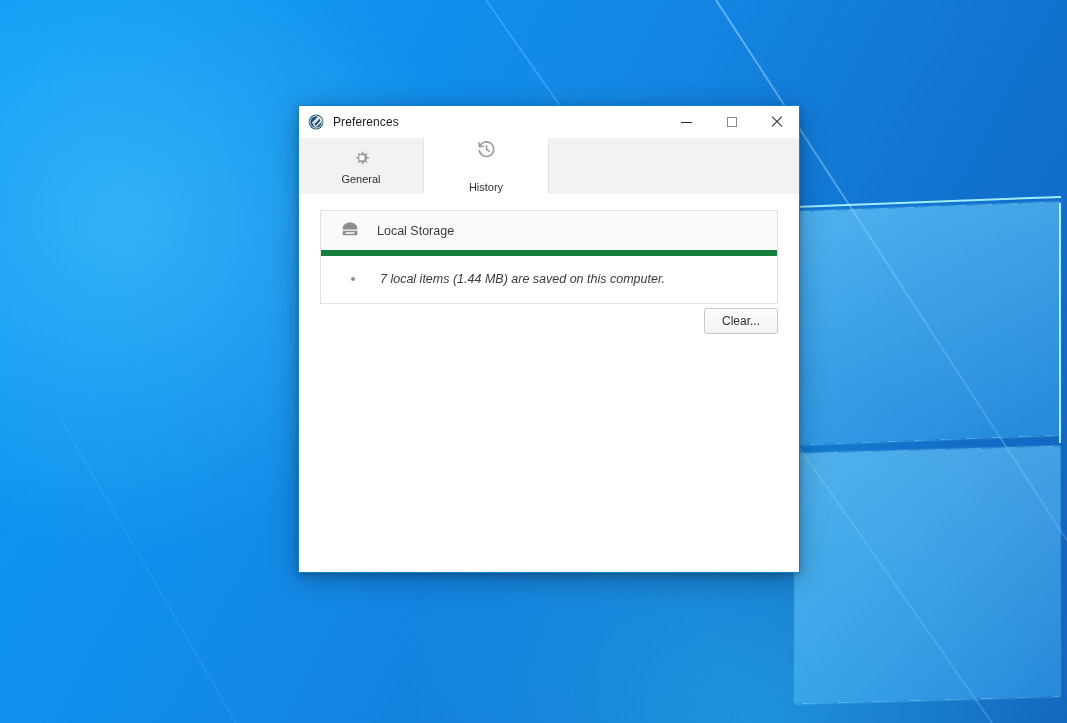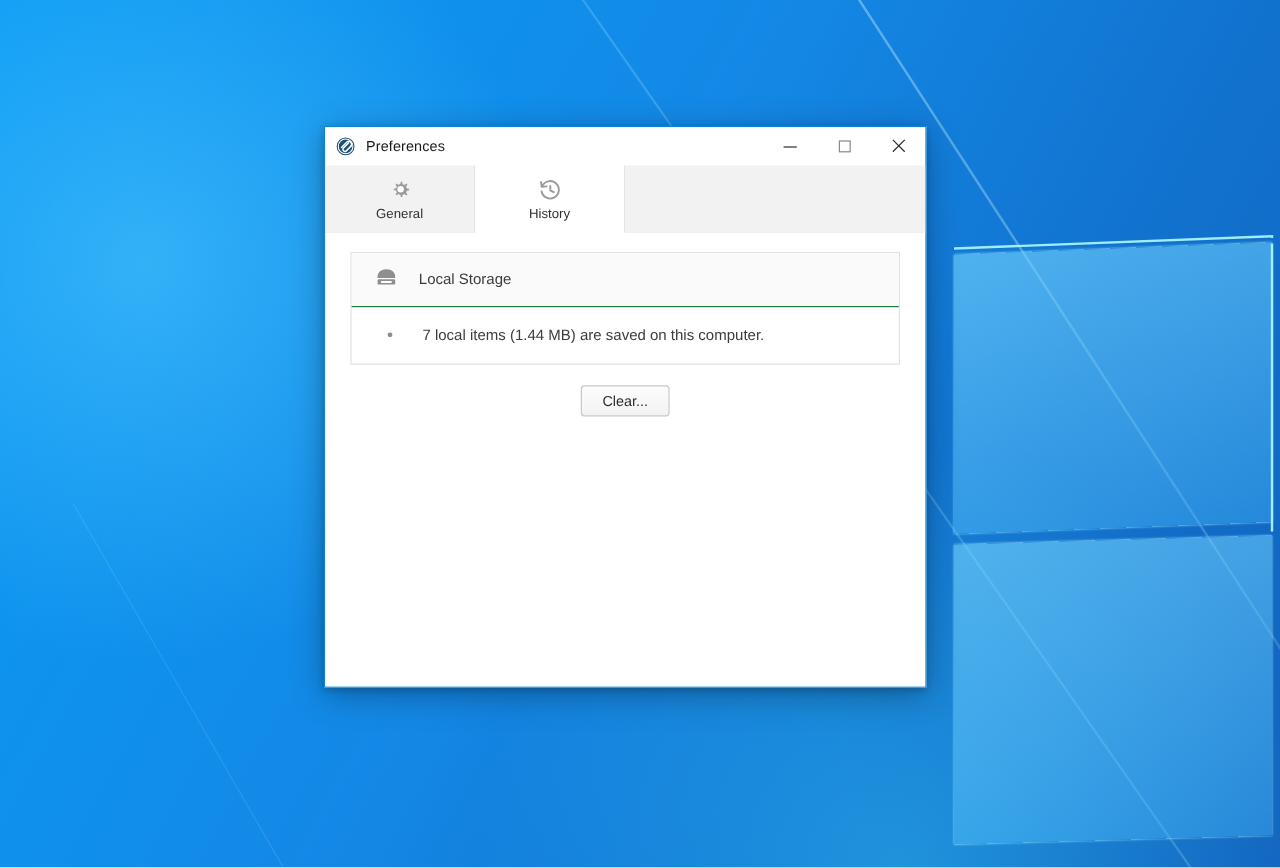--- a/index.html
+++ b/index.html
@@ -42,21 +42,21 @@
   #pane-tl { left:0px;   top:12px;  width:265px; height:233px; transform: skewY(-2.2deg); }
   #pane-bl { left:0px;   top:255px; width:265px; height:250px; transform: skewY(-1.6deg); }
   .pane-edge {
     position:absolute; background: rgba(175,250,255,0.9);
   }
   #edge-top { left:0px; top:6px; width:266px; height:2px; transform: skewY(-2.2deg); }
   #edge-right { left:264px; top:8px; width:2px; height:240px; }
 
   
   #window {
-    position: absolute; left: 270px; top: 105px; width: 502px; height: 468px;
+    position: absolute; left: 298px; top: 105px; width: 502px; height: 468px;
     background: #ffffff;
     border: 1px solid #0a84d8;
     box-shadow: 0 6px 26px rgba(0,0,0,0.30), 0 2px 6px rgba(0,0,0,0.20);
     display: flex; flex-direction: column;
   }
 
   
   #titlebar {
     height: 32px; background: #ffffff; display: flex; align-items: center;
     flex: 0 0 32px; position: relative;
@@ -84,43 +84,43 @@
   #tabstrip {
     display: flex; height: 56px; flex: 0 0 56px;
     background: #f2f2f2; border-bottom: 1px solid #e3e3e3;
   }
   .tab {
     width: 125px; height: 56px; display: flex; flex-direction: column;
     align-items: center; justify-content: center;
     border-right: 1px solid #e4e4e4; cursor: default; position: relative;
     background: #f2f2f2;
   }
-  .tab.active { background: #ffffff; border-bottom: 1px solid #ffffff; margin-bottom: -1px; }
+  .tab.active { background: #ffffff; border-bottom: 1px solid #ffffff; margin-bottom: -1px; justify-content: space-between; }
   .tab-icon { height: 22px; display:flex; align-items:flex-end; justify-content:center; }
   .tab-label { font-size: 11px; color: #303030; margin-top: 4px; }
   #tab-filler { flex: 1; background: #f2f2f2; border-right: none; }
 
   
   #content { flex: 1; background: #ffffff; padding: 16px 21px 0 21px; }
 
   .panel { border: 1px solid #e2e2e2; background: #ffffff; }
   .panel-header {
-    height: 45px; background: #fafafa; border-bottom: 1px solid #15803d;
+    height: 45px; background: #fafafa; border-bottom: 6px solid #15803d;
     display: flex; align-items: center; padding-left: 19px;
   }
   .panel-header-label { font-size: 12.5px; color: #3c3c3c; margin-left: 17px; }
   .panel-body { padding: 15px 19px 16px 19px; }
-  .bullet-row { display: flex; align-items: flex-start; }
+  .bullet-row { display: flex; align-items: flex-start; font-style: italic; }
   .bullet-dot {
     width: 4px; height: 4px; border-radius: 50%; background: #8d8d8d;
     margin-left: 11px; margin-top: 6px; flex: 0 0 4px;
   }
   .bullet-text { font-size: 12.5px; color: #3c3c3c; margin-left: 25px; line-height: 16px; }
 
-  #button-row { display: flex; justify-content: center; margin-top: 17px; }
+  #button-row { display: flex; justify-content: flex-end; margin-top: 4px; }
   #clear-button {
     min-width: 74px; height: 26px; padding: 0 13px;
     background: linear-gradient(to bottom, #fdfdfd, #f2f2f2);
     border: 1px solid #c8c8c8; border-radius: 3px;
     font-size: 12px; color: #2d2d2d; font-family: "Liberation Sans", sans-serif;
     cursor: default;
   }
 </style>
 </head>
 <body>

